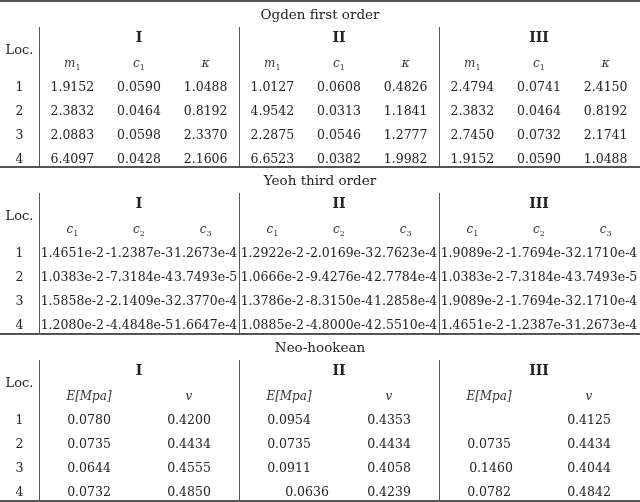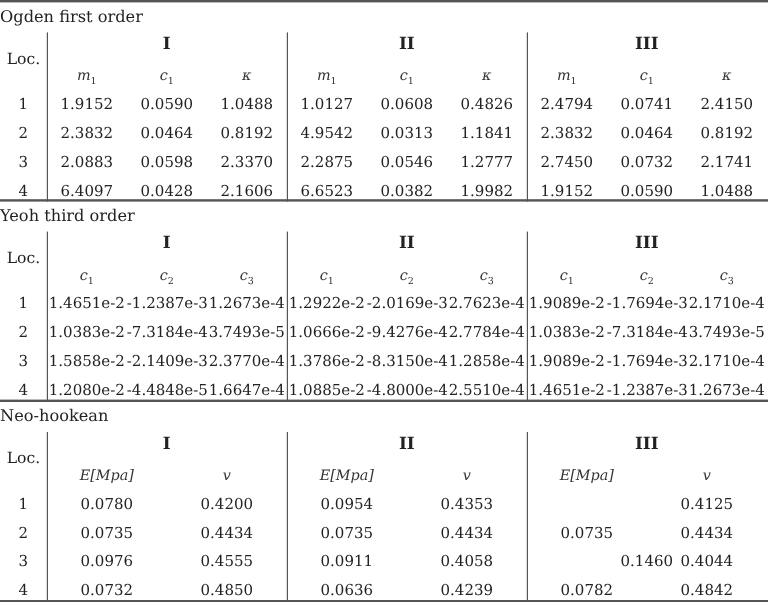--- a/index.html
+++ b/index.html
@@ -1,20 +1,20 @@
 <!DOCTYPE html>
 <html><head>
 <meta charset="utf-8">
 <style>
   html, body { margin:0; padding:0; background:#ffffff; }
   body { width:640px; height:502px; overflow:hidden; font-family:"DejaVu Serif","Liberation Serif",serif; color:#222; }
   .wrap { position:relative; width:640px; height:502px; }
   .section { position:absolute; left:0; width:640px; height:166px; }
   .hr { position:absolute; left:0; width:640px; height:1.5px; background:#555; }
-  .title { position:absolute; left:0; width:640px; top:4px; text-align:left; font-size:13.5px; }
+  .title { position:absolute; left:0; width:640px; top:4px; text-align:center; font-size:13.5px; }
   .loc-label { position:absolute; left:0; width:39px; top:40px; text-align:center; font-size:13px; }
   .vline { position:absolute; width:1px; background:#555; top:25px; height:141px; }
   .group-title { position:absolute; top:27px; font-weight:bold; font-size:14px; text-align:center; }
   .colhead { position:absolute; top:54px; font-style:italic; font-size:12px; text-align:center; color:#333; }
   .cell { position:absolute; font-size:12.5px; text-align:center; white-space:nowrap; }
   .loccell { position:absolute; left:0; width:39px; font-size:12.5px; text-align:center; }
   sub { font-size:8px; font-style:normal; }
 </style>
 </head>
 <body>
@@ -169,30 +169,30 @@
       <div class="cell" style="left: 339px; width: 100px; top: 77px;">0.4353</div>
       <div class="cell" style="left: 539px; width: 100px; top: 77px;">0.4125</div>
       <div class="loccell" style="top: 101px;">2</div>
       <div class="cell" style="left: 39px; width: 100px; top: 101px;">0.0735</div>
       <div class="cell" style="left: 139px; width: 100px; top: 101px;">0.4434</div>
       <div class="cell" style="left: 239px; width: 100px; top: 101px;">0.0735</div>
       <div class="cell" style="left: 339px; width: 100px; top: 101px;">0.4434</div>
       <div class="cell" style="left: 439px; width: 100px; top: 101px;">0.0735</div>
       <div class="cell" style="left: 539px; width: 100px; top: 101px;">0.4434</div>
       <div class="loccell" style="top: 125px;">3</div>
-      <div class="cell" style="left: 39px; width: 100px; top: 125px;">0.0976</div>
+      <div class="cell" style="left: 39px; width: 100px; top: 125px;">0.0644</div>
       <div class="cell" style="left: 139px; width: 100px; top: 125px;">0.4555</div>
       <div class="cell" style="left: 239px; width: 100px; top: 125px;">0.0911</div>
       <div class="cell" style="left: 339px; width: 100px; top: 125px;">0.4058</div>
-      <div class="cell" style="left: 458px; width: 100px; top: 125px; padding-left: 31px;">0.1460</div>
+      <div class="cell" style="left: 441px; width: 100px; top: 125px;">0.1460</div>
       <div class="cell" style="left: 539px; width: 100px; top: 125px;">0.4044</div>
       <div class="loccell" style="top: 149px;">4</div>
       <div class="cell" style="left: 39px; width: 100px; top: 149px;">0.0732</div>
       <div class="cell" style="left: 139px; width: 100px; top: 149px;">0.4850</div>
-      <div class="cell" style="left: 239px; width: 100px; top: 149px;">0.0636</div>
+      <div class="cell" style="left: 257px; width: 100px; top: 149px;">0.0636</div>
       <div class="cell" style="left: 339px; width: 100px; top: 149px;">0.4239</div>
       <div class="cell" style="left: 439px; width: 100px; top: 149px;">0.0782</div>
       <div class="cell" style="left: 539px; width: 100px; top: 149px;">0.4842</div>
     </div>
 
   <div class="hr" style="top:0px"></div>
   <div class="hr" style="top:500px"></div>
 </div>
 
 </body></html>

